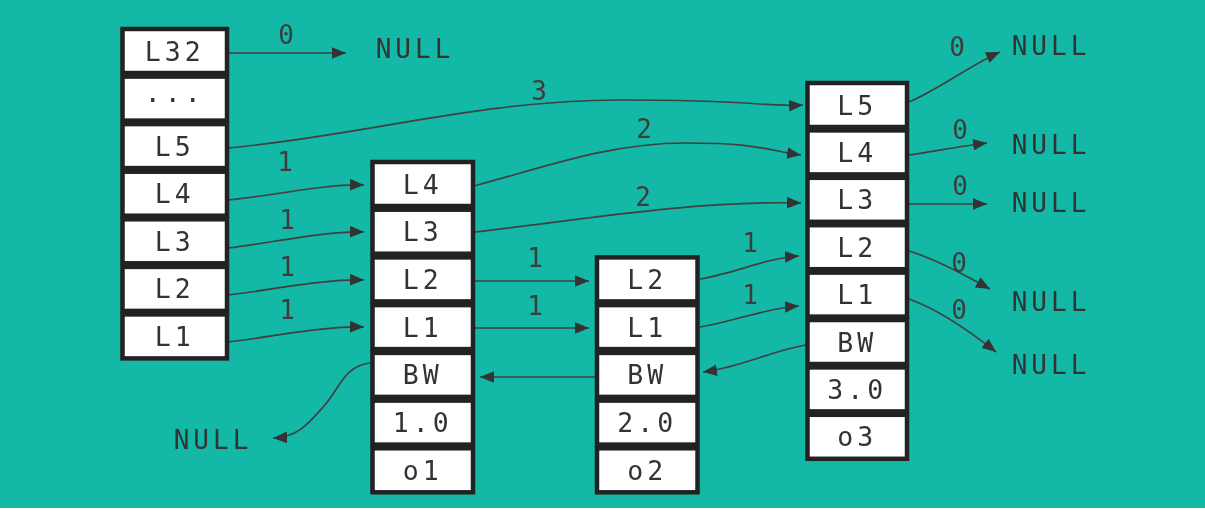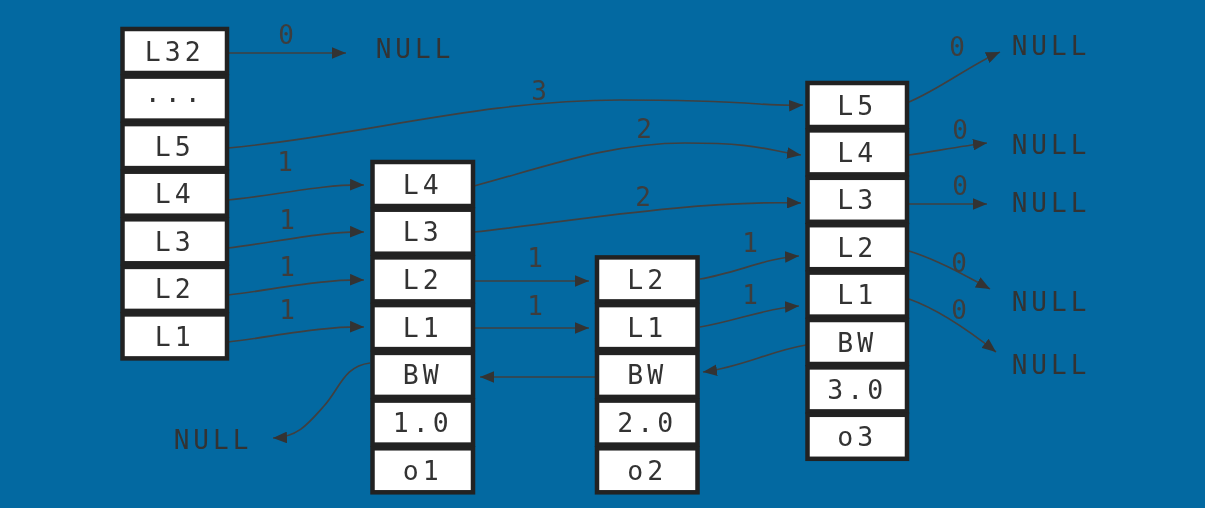--- a/index.html
+++ b/index.html
@@ -1,19 +1,19 @@
 <!DOCTYPE html>
 <html><head>
 <meta charset="utf-8">
 <style>
   html,body{margin:0;padding:0;background:#ffffff;}
   .stage{
     position:relative;
     width:1205px;height:508px;
-    background:#0369a1;
+    background:#14b8a6;
     overflow:hidden;
     font-family:"DejaVu Sans Mono", monospace;
   }
   svg{position:absolute;left:0;top:0;}
   .cell{fill:#ffffff;stroke:#222222;stroke-width:4.5px;}
   .cell-text{
     fill:#333333;font-size:26.5px;letter-spacing:4px;
     text-anchor:middle;dominant-baseline:central;
     font-family:"DejaVu Sans Mono", monospace;
   }

